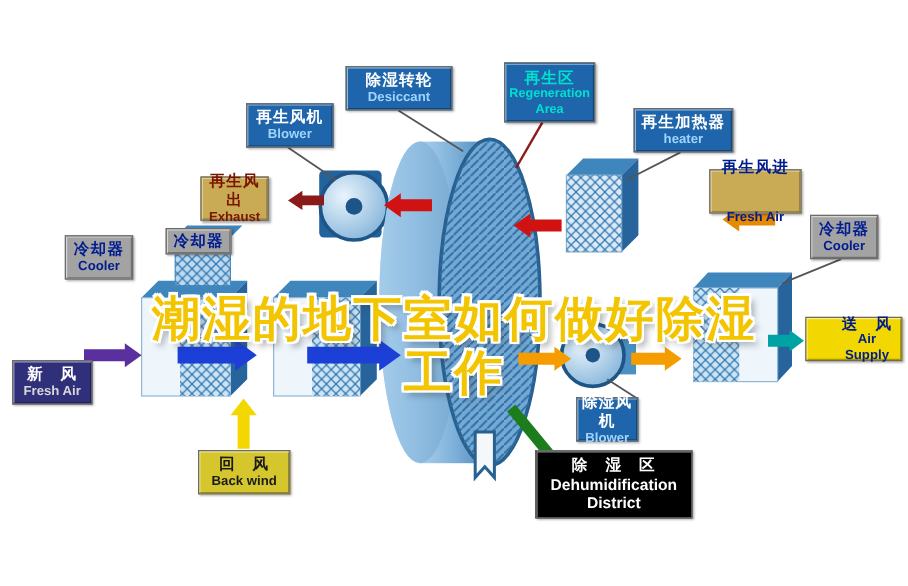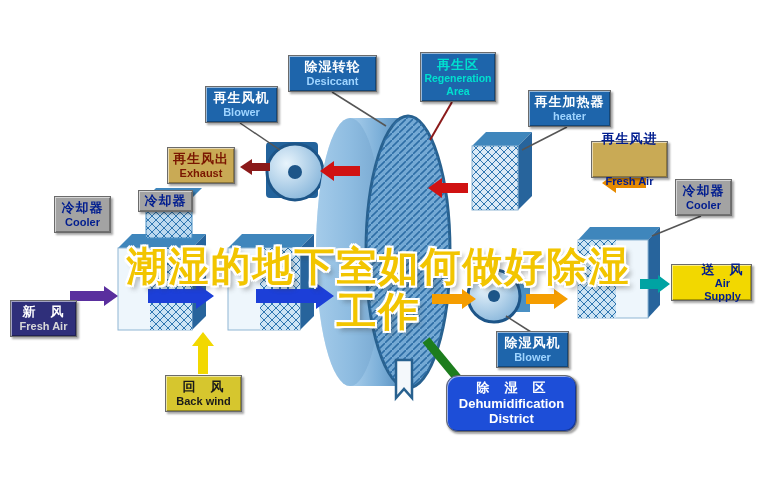--- a/index.html
+++ b/index.html
@@ -31,38 +31,38 @@
   .bg-tan.navy-text .zh, .bg-tan.navy-text .en { color:#001d8f; }
   .bg-gray  { background:#a3a3a3; }
   .bg-gray .zh, .bg-gray .en { color:#001d8f; }
   .bg-navy  { background:#2f2f7a; }
   .bg-navy .zh { color:#ffffff; }
   .bg-navy .en { color:#d8d8d8; }
   .bg-yellow { background:#f2d800; }
   .bg-yellow .zh, .bg-yellow .en { color:#001d8f; }
   .bg-olive { background:#d6c62e; }
   .bg-olive .zh, .bg-olive .en { color:#1a1a1a; }
-  .bg-green { background:#1d4ed8;border-radius:12px; }
+  .bg-green { background:#000000; }
   .bg-green .zh, .bg-green .en { color:#ffffff; }
 
   
   .lb-desiccant    { left:288px; top:55px;  width:89px;  height:37px; }
   .lb-regen-area   { left:420px; top:52px;  width:76px;  height:50px; word-break:break-all; }
   .lb-regen-area .en { font-size:10.5px; }
   .lb-regen-blower { left:205px; top:86px;  width:73px;  height:37px; }
   .lb-heater       { left:528px; top:90px;  width:83px;  height:37px; }
-  .lb-exhaust      { left:167px; top:147px; width:68px;  height:37px; }
+  .lb-exhaust      { left:167px; top:147px; width:57px;  height:37px; }
   .lb-regen-fresh  { left:591px; top:141px; width:77px;  height:37px;gap:28px; }
   .lb-cooler-left  { left:54px;  top:196px; width:57px;  height:37px; }
   .lb-cooler-mid   { left:138px; top:190px; width:55px;  height:22px; }
   .lb-cooler-right { left:675px; top:179px; width:57px;  height:37px; }
   .lb-fresh-air    { left:10px;  top:280px; width:67px;  height:37px;margin-top:20px; }
   .lb-air-supply   { left:671px; top:264px; width:81px;  height:37px;padding-left:24px; }
   .lb-back-wind    { left:165px; top:375px; width:77px;  height:37px; }
-  .lb-dehumid-blower { left:496px; top:331px; width:73px; height:37px; }
+  .lb-dehumid-blower { left:480px; top:331px; width:52px; height:37px; }
   .lb-district     { left:446px; top:375px; width:131px; height:57px; }
   .lb-district .en { font-size:13px; }
 
   
   .headline {
     position:absolute; left:0; top:198px; width:757px; text-align:center;
     color:#f2c500; font-weight:bold; z-index:30; pointer-events:none;margin-top:46px;
   }
   .headline .line { 
     font-size:40px; line-height:45px; letter-spacing:2px;

